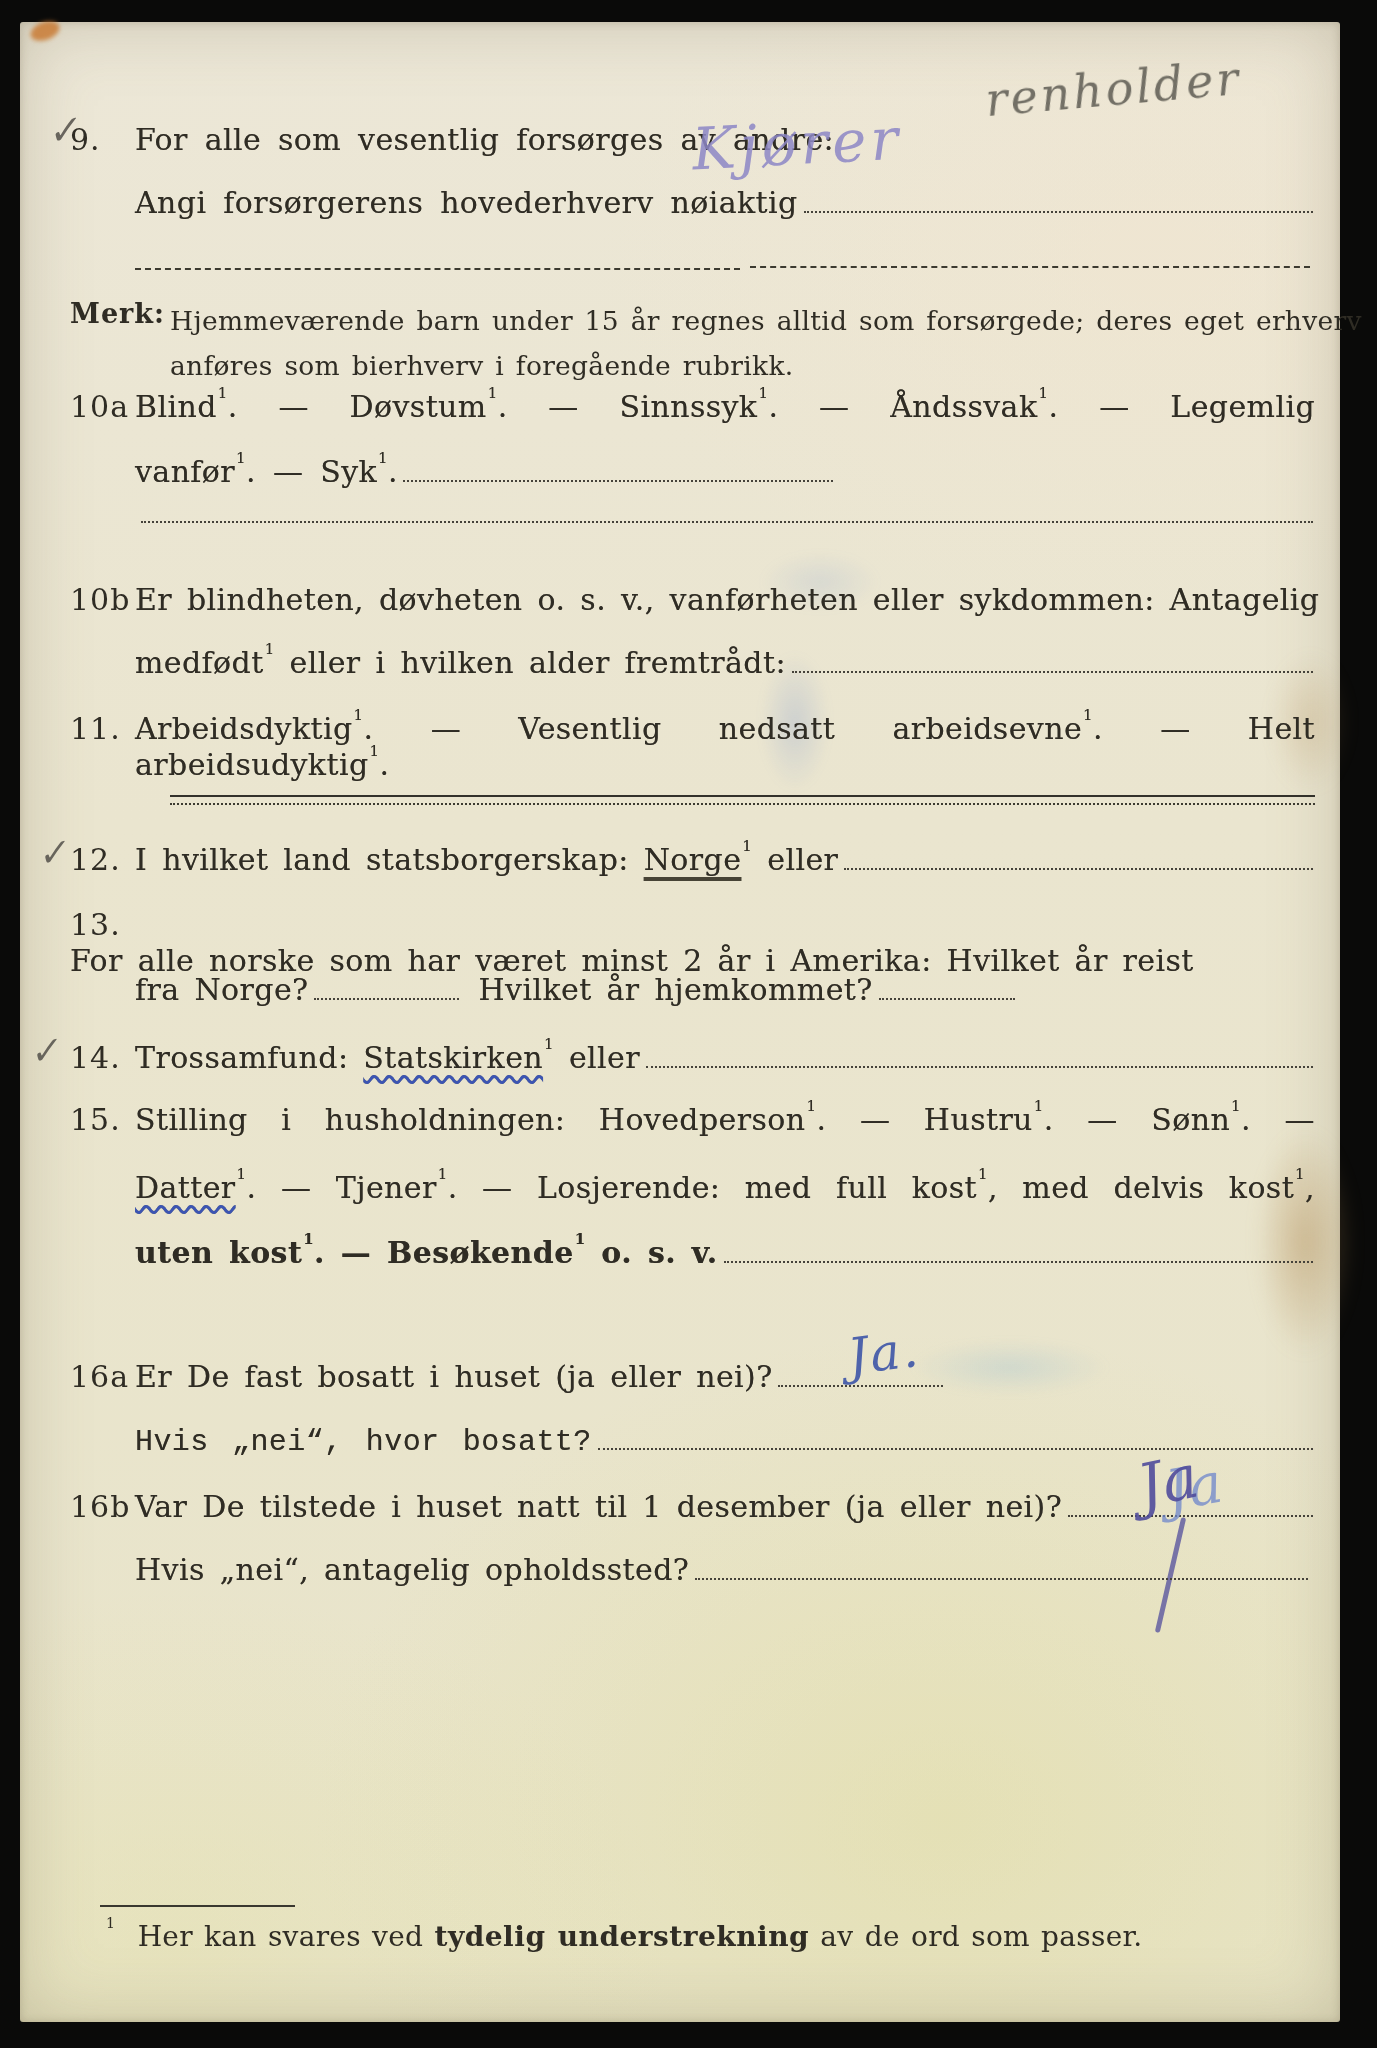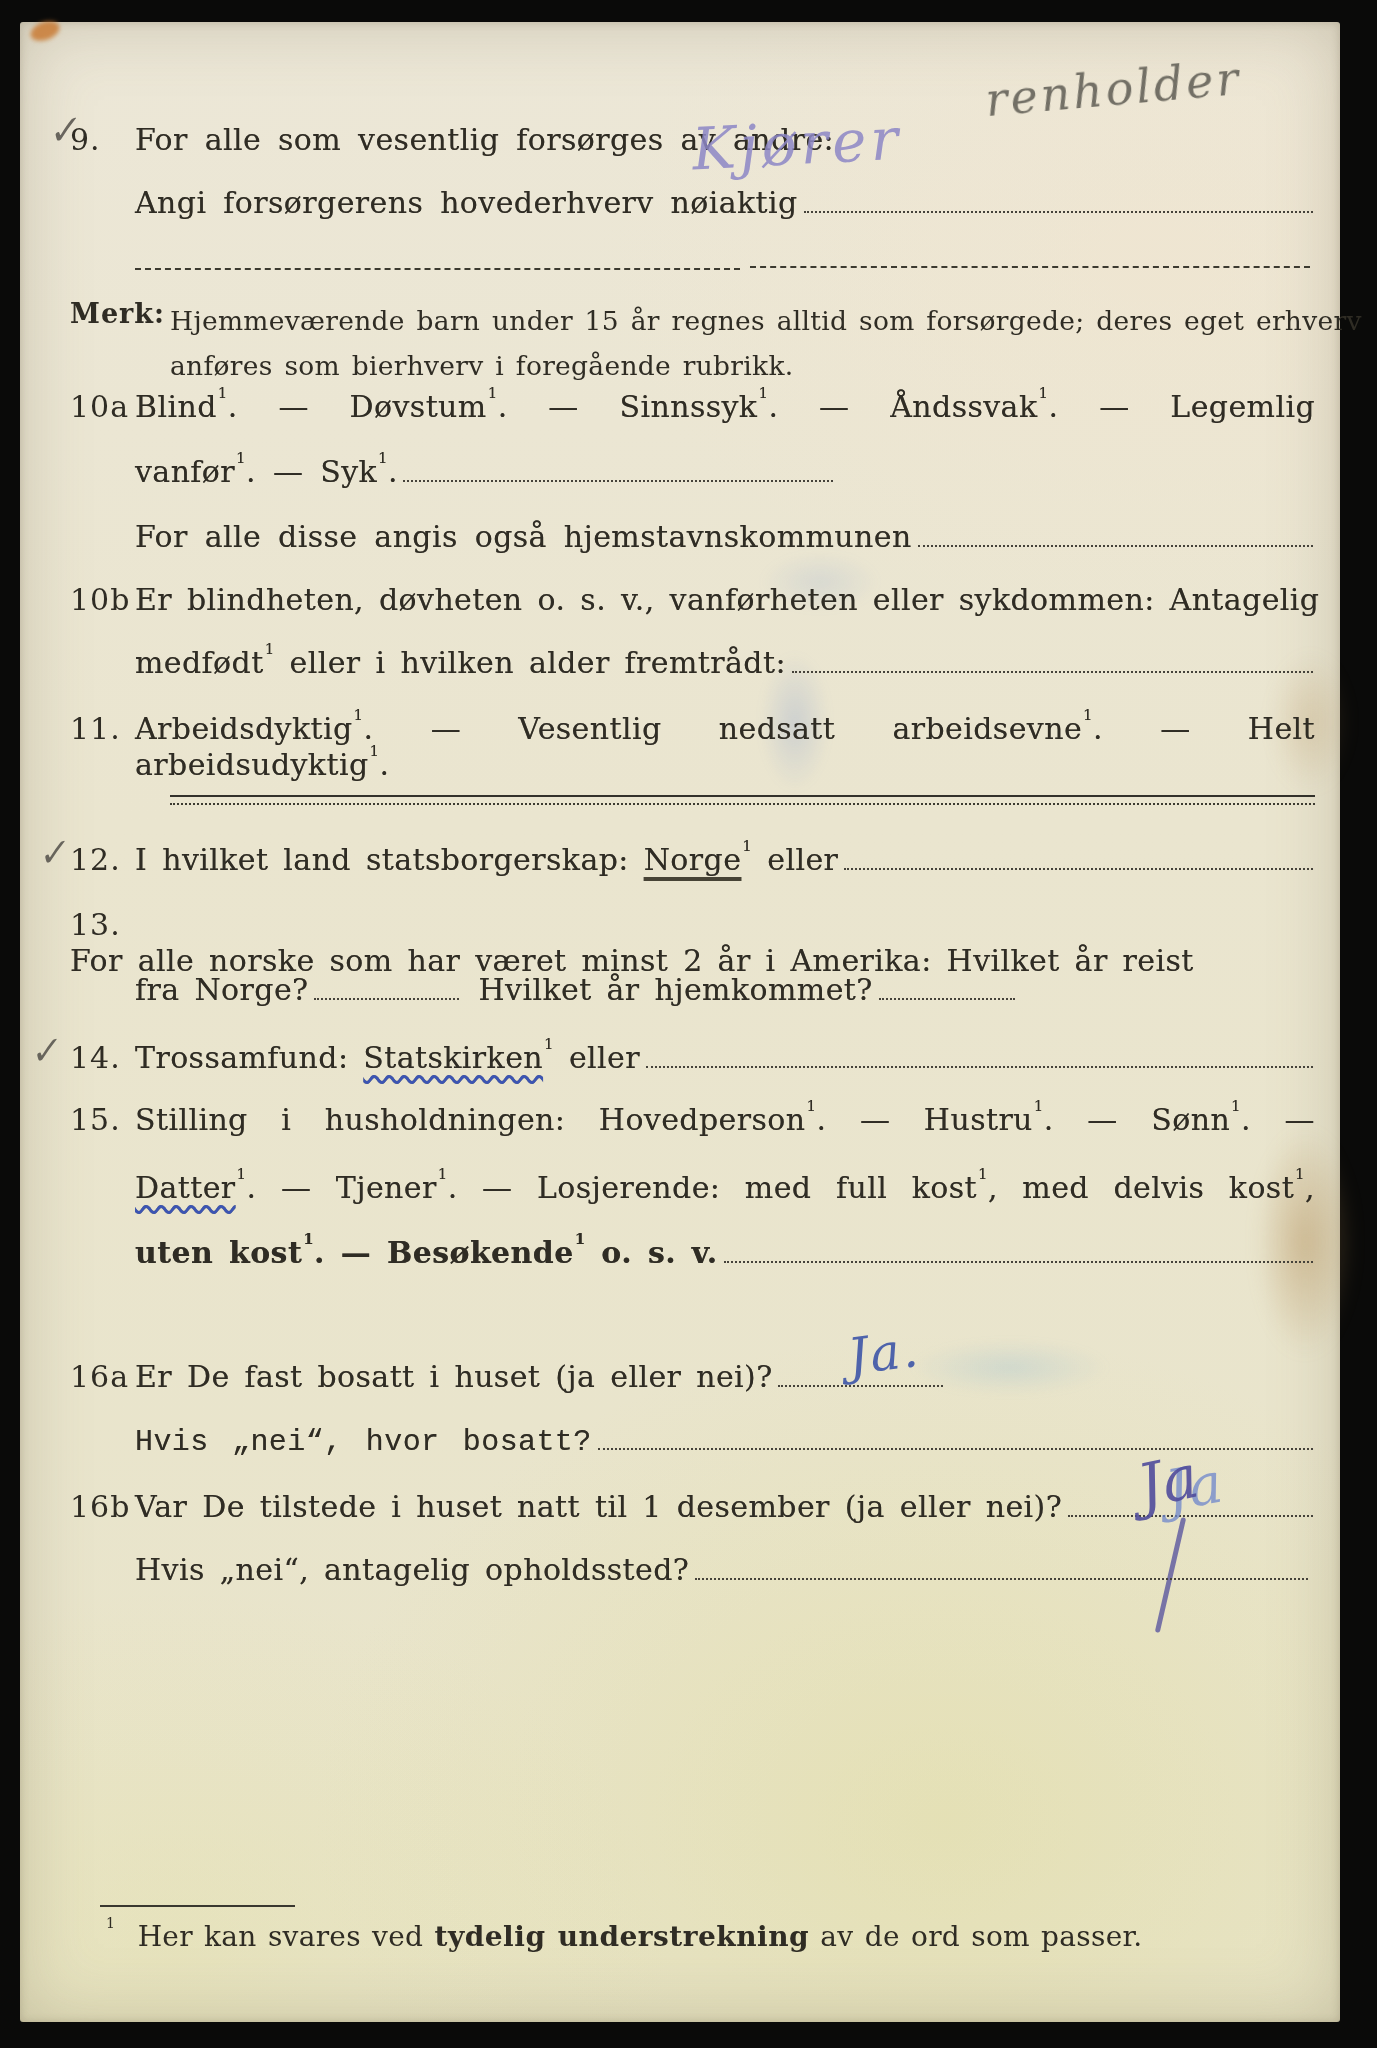--- a/index.html
+++ b/index.html
@@ -85,21 +85,20 @@
     </div>
 
     <div class="row" style="left:50px;top:367px;width:1245px;">
       <span class="num">10a</span>
       <span class="content just">Blind<sup>1</sup>. — Døvstum<sup>1</sup>. — Sinnssyk<sup>1</sup>. — Åndssvak<sup>1</sup>. — Legemlig</span>
     </div>
     <div class="row" style="left:115px;top:432px;width:1178px;">
       <span class="content ws7">vanfør<sup>1</sup>. — Syk<sup>1</sup>.<span class="dots" style="width: 430px;"></span></span>
     </div>
     <div class="row" style="left:115px;top:497px;width:1178px;">
-      <span class="content ws7">For alle disse angis også hjemstavnskommunen</span>
       <span class="fill"></span>
     </div>
 
     <div class="row" style="left:50px;top:560px;width:1245px;">
       <span class="num">10b</span>
       <span class="content ws5">Er blindheten, døvheten o. s. v., vanførheten eller sykdommen: Antagelig</span>
     </div>
     <div class="row" style="left:115px;top:623px;width:1178px;">
       <span class="content ws5">medfødt<sup>1</sup> eller i hvilken alder fremtrådt:</span>
       <span class="fill"></span>

